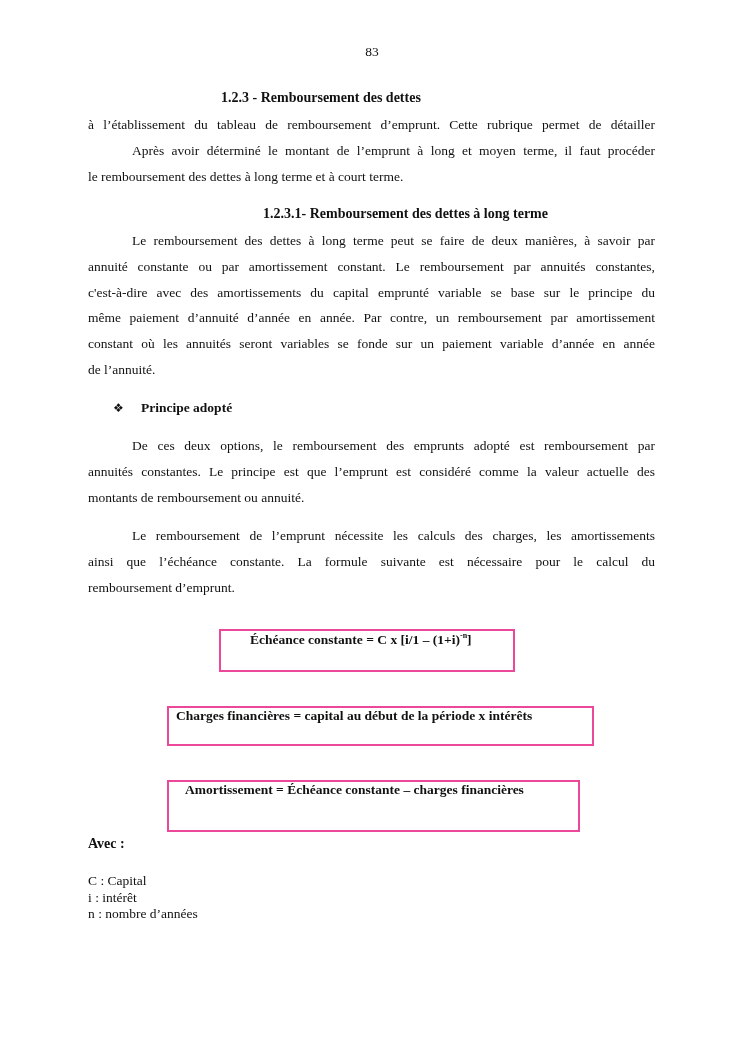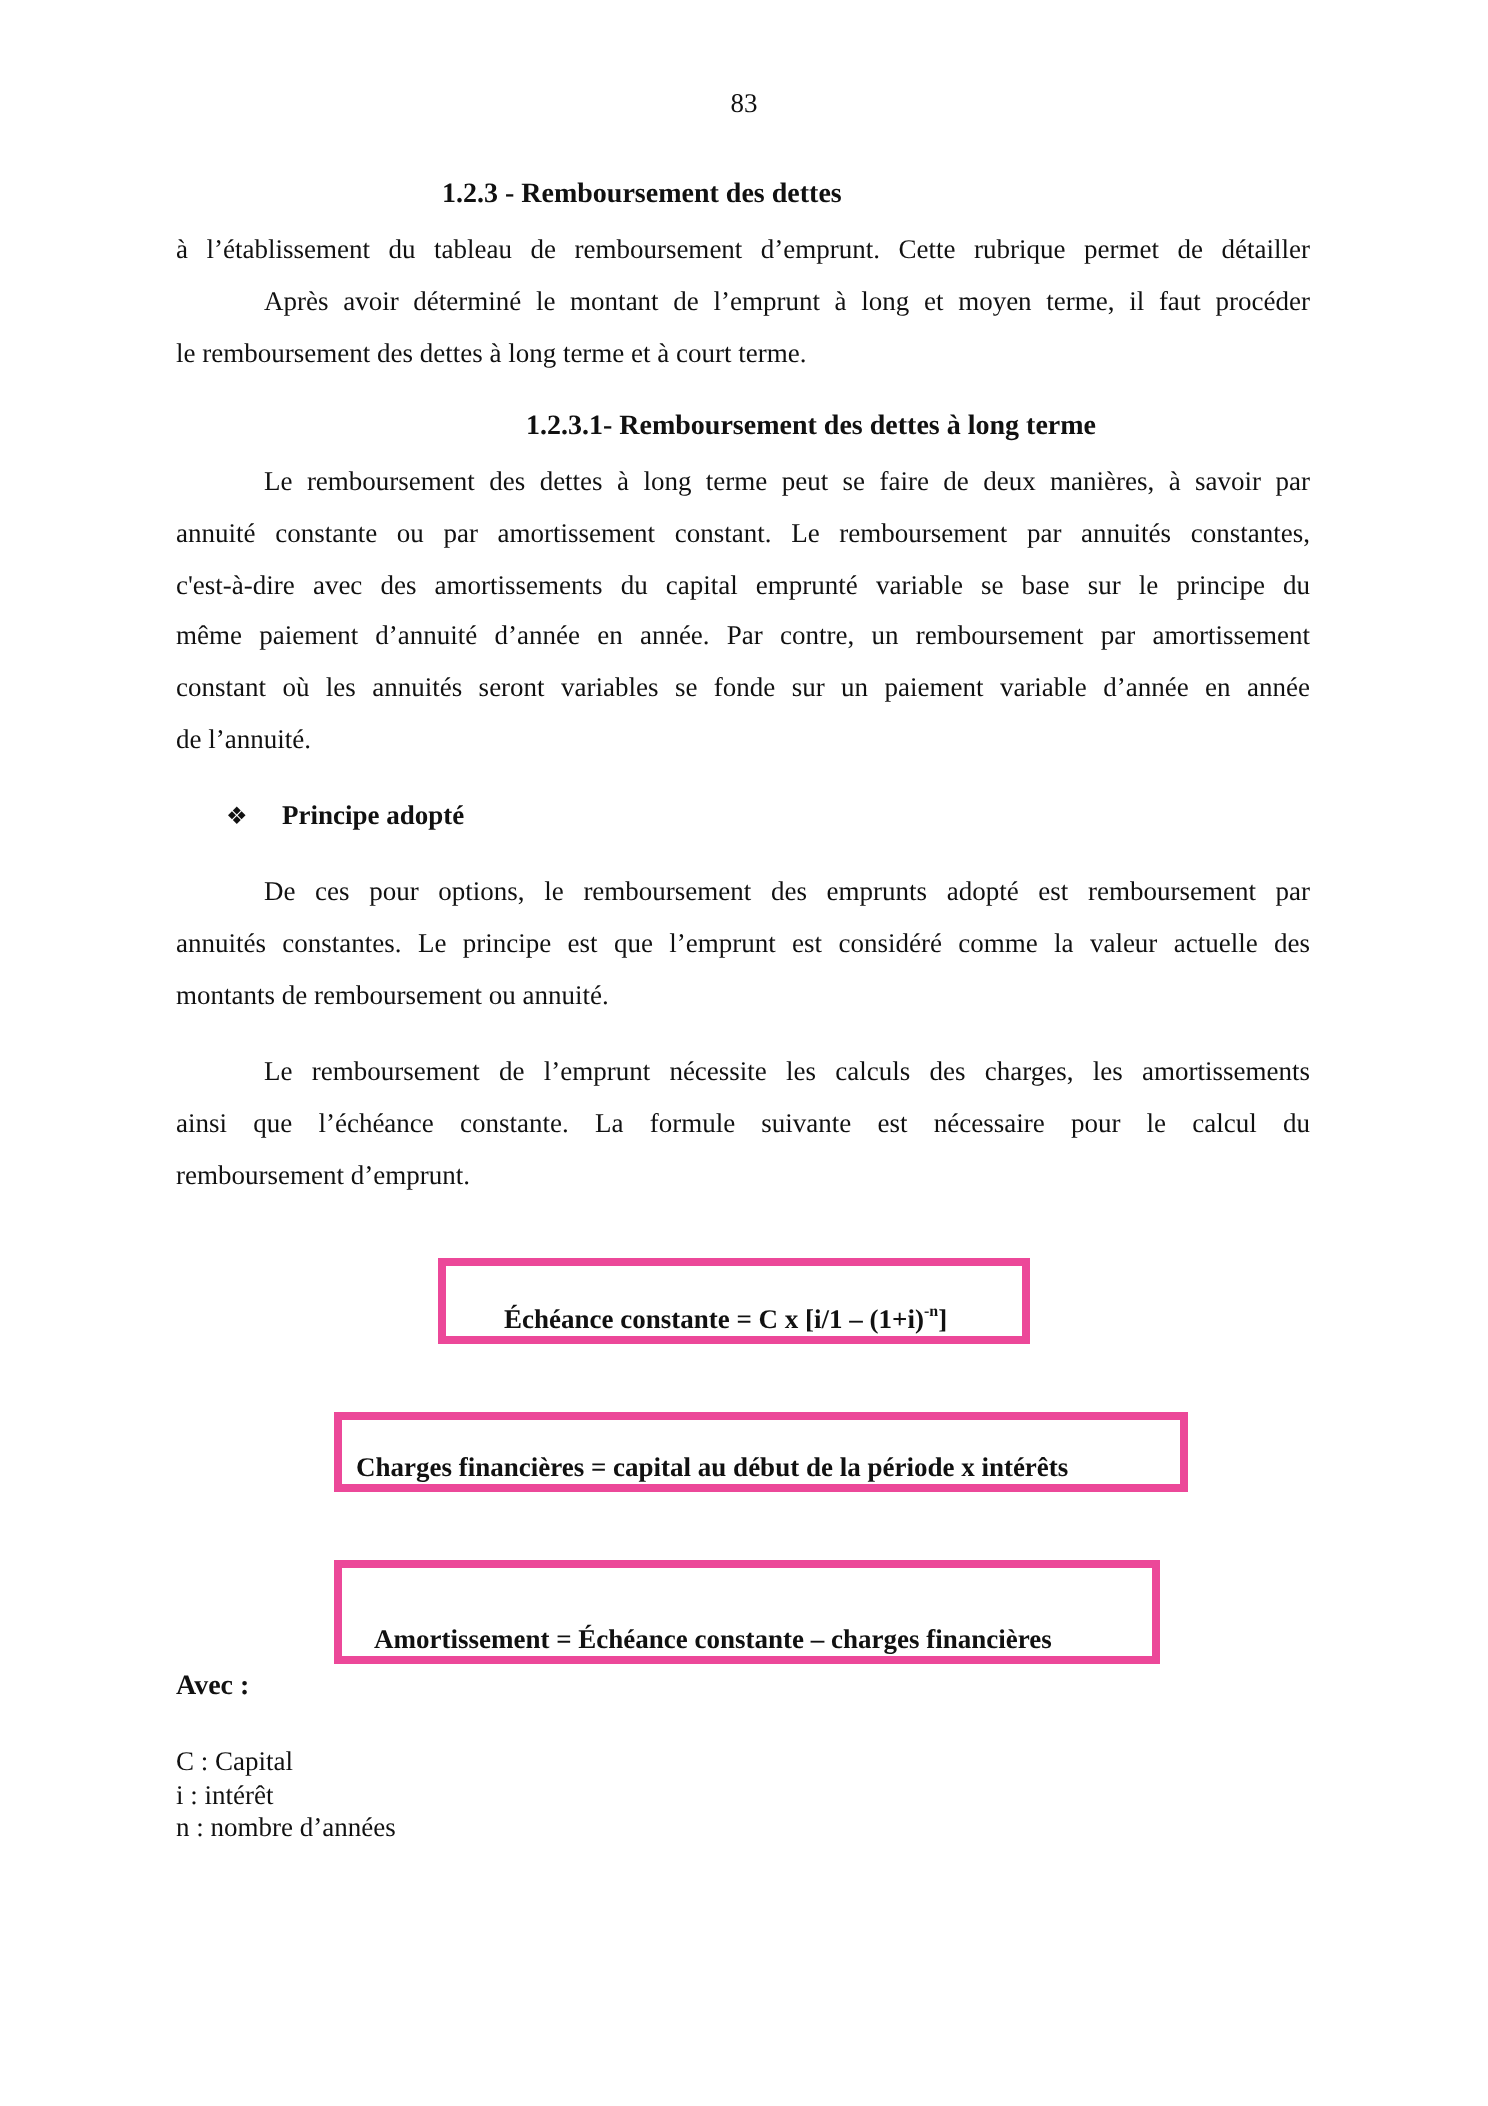--- a/index.html
+++ b/index.html
@@ -14,22 +14,22 @@
   .para {
     left: 88px; width: 567px; font-size: 13.5px; line-height: 25.8px;
     text-align: justify; text-align-last: left;
   }
   .para .line { display: block; text-align: justify; text-align-last: justify; white-space: nowrap; height: 25.8px; }
   .para .line.last { text-align-last: left; }
   .para .line.indent { padding-left: 44px; }
   .bullet { font-size: 13.5px; font-weight: bold; white-space: nowrap; }
   .bullet-icon { display: inline-block; width: 16px; font-size: 12px; font-weight: normal; margin-right: 12px; }
   .box {
-    border: 4px solid #ec4899; background: #fff; box-sizing: border-box;
-    display: flex; align-items: flex-end; font-weight: bold; font-size: 13.5px; white-space: nowrap;
+    border: 2px solid #ec4899; background: #fff; box-sizing: border-box;
+    display: flex; align-items: flex-start; font-weight: bold; font-size: 13.5px; white-space: nowrap;
   }
   .box sup { font-size: 8px; vertical-align: 6px; }
   .plain { left: 88px; font-size: 13.5px; line-height: 16.5px; white-space: nowrap; }
 </style>
 </head>
 <body>
 
 <div class="abs page-number">83</div>
 
 <div class="abs h" style="left:221px; top:90px;">1.2.3 - Remboursement des dettes</div>
@@ -49,21 +49,21 @@
   <span class="line">même paiement d’annuité d’année en année. Par contre, un remboursement par amortissement</span>
   <span class="line">constant où les annuités seront variables se fonde sur un paiement variable d’année en année</span>
   <span class="line last">de l’annuité.</span>
 </div>
 
 <div class="abs bullet" style="left:113px; top:400px;">
   <span class="bullet-icon">❖</span><span>Principe adopté</span>
 </div>
 
 <div class="abs para" style="top:433px;">
-  <span class="line indent">De ces pour options, le remboursement des emprunts adopté est remboursement par</span>
+  <span class="line indent">De ces deux options, le remboursement des emprunts adopté est remboursement par</span>
   <span class="line">annuités constantes. Le principe est que l’emprunt est considéré comme la valeur actuelle des</span>
   <span class="line last">montants de remboursement ou annuité.</span>
 </div>
 
 <div class="abs para" style="top:523px;">
   <span class="line indent">Le remboursement de l’emprunt nécessite les calculs des charges, les amortissements</span>
   <span class="line">ainsi que l’échéance constante. La formule suivante est nécessaire pour le calcul du</span>
   <span class="line last">remboursement d’emprunt.</span>
 </div>
 

